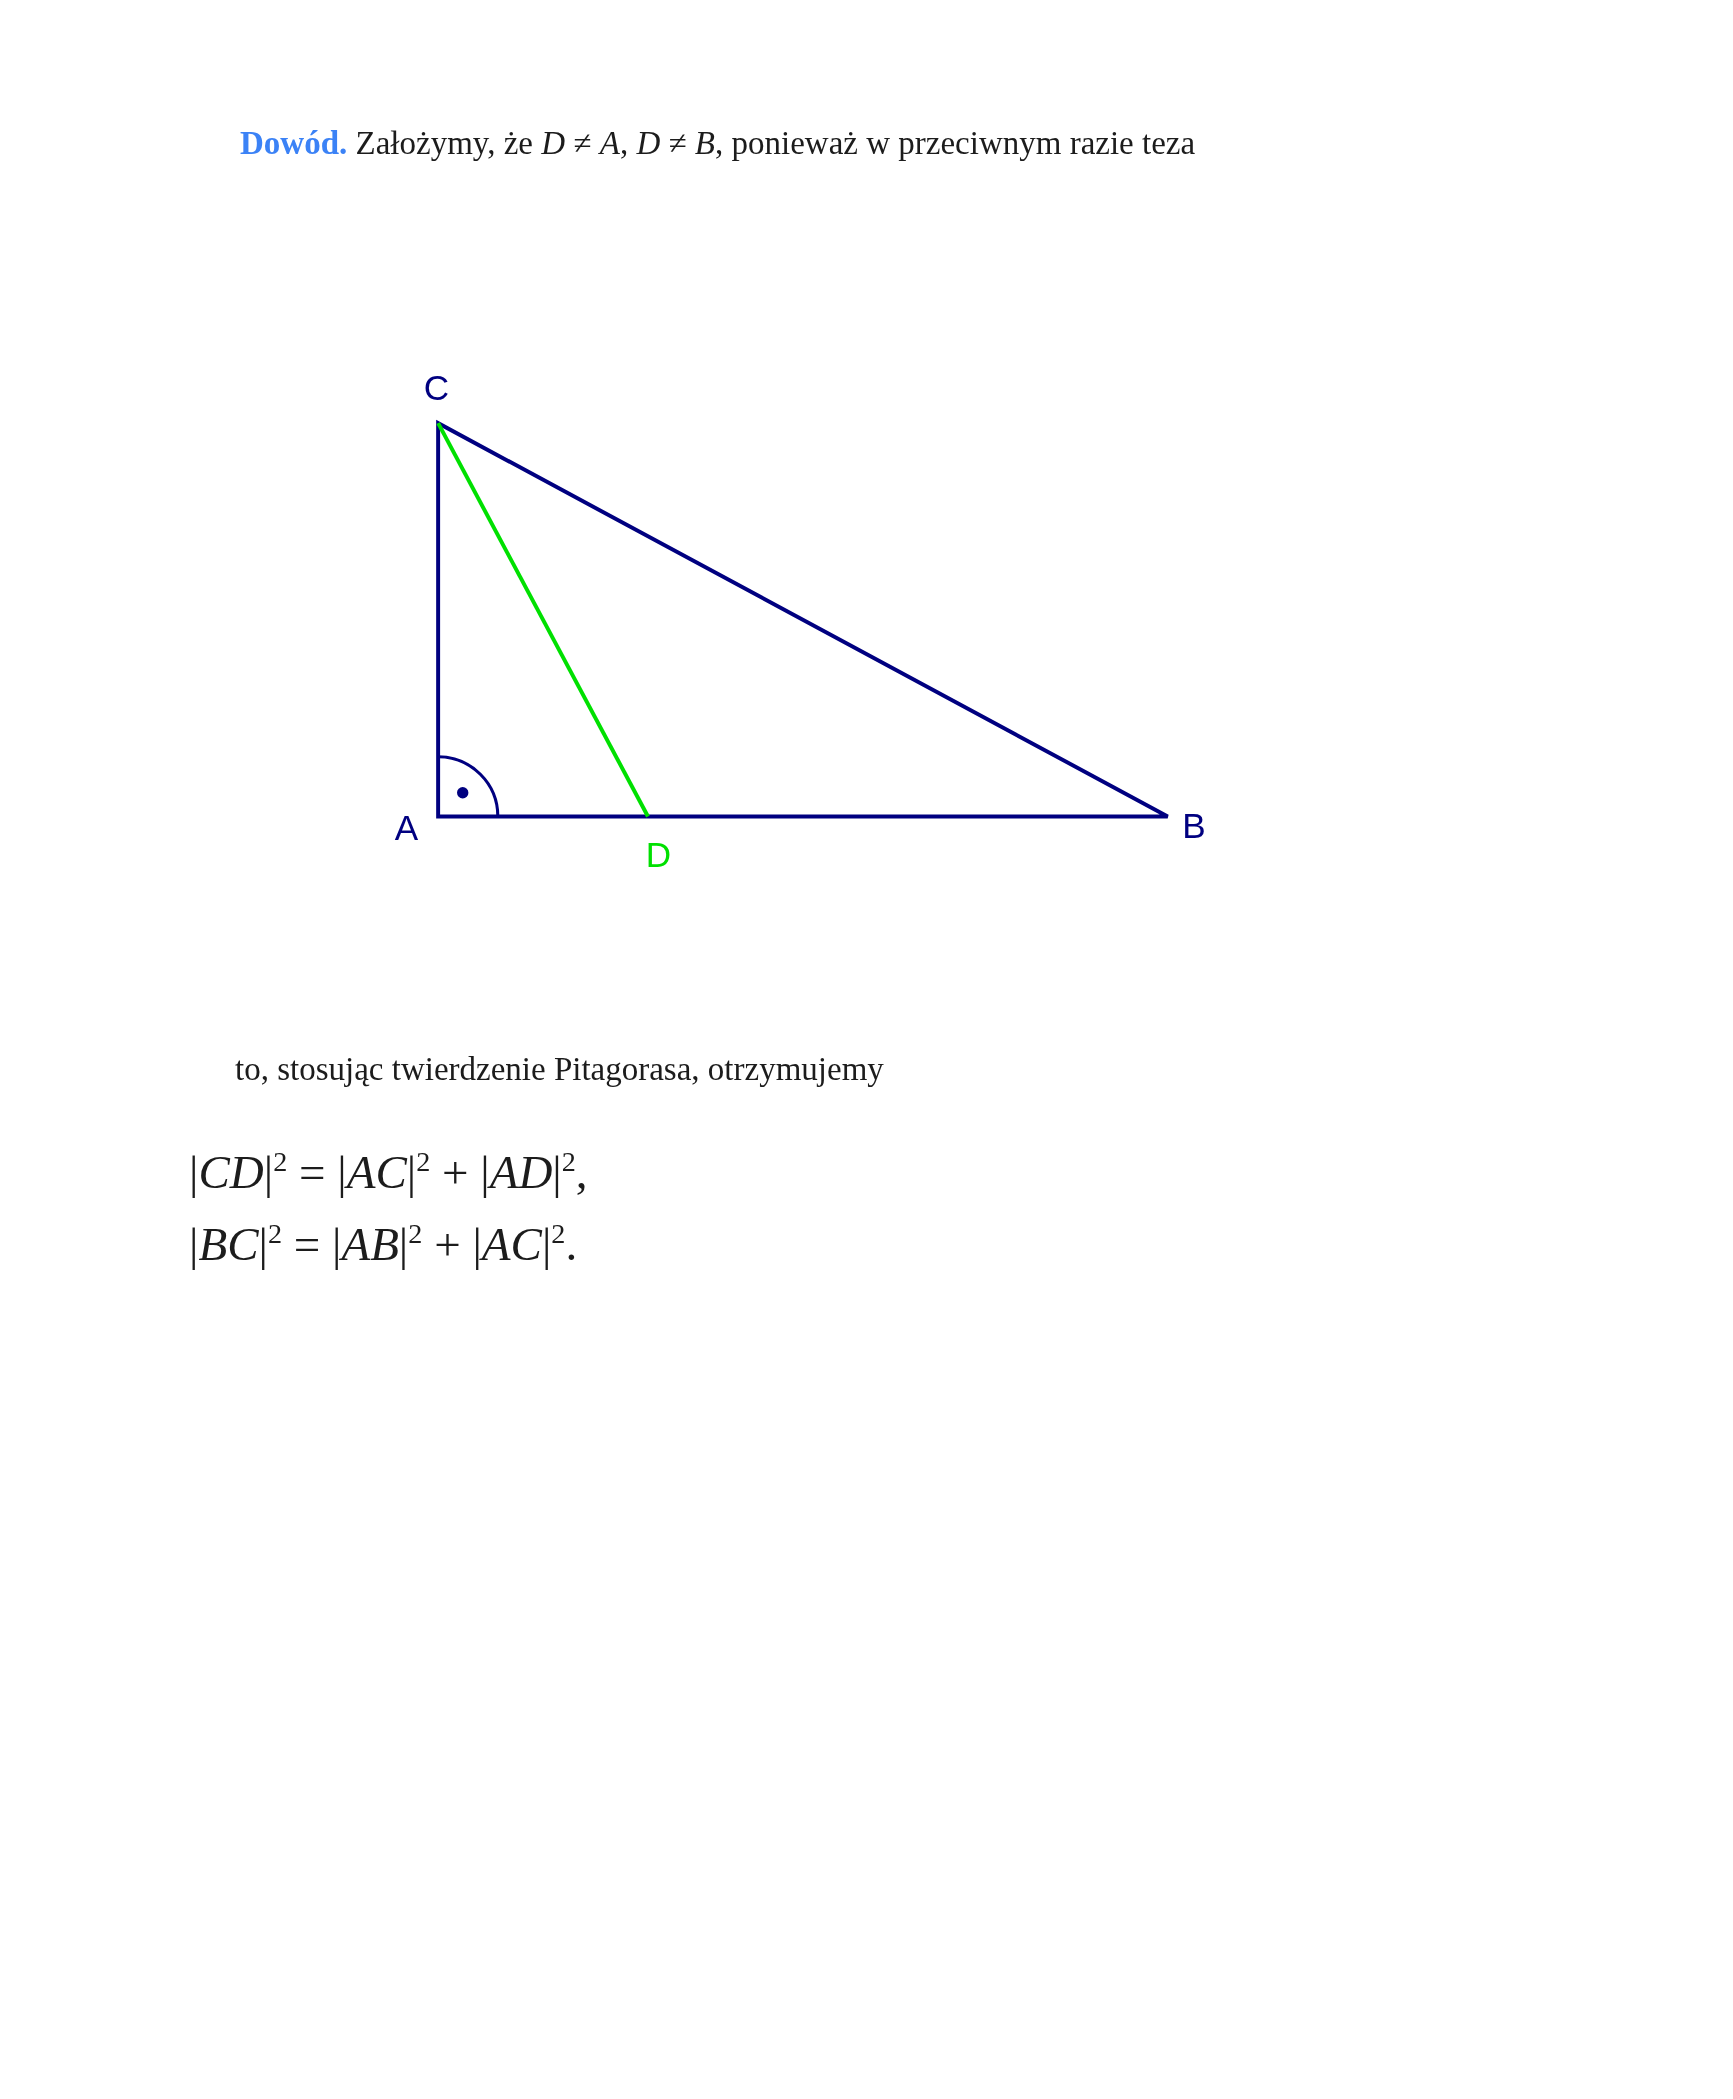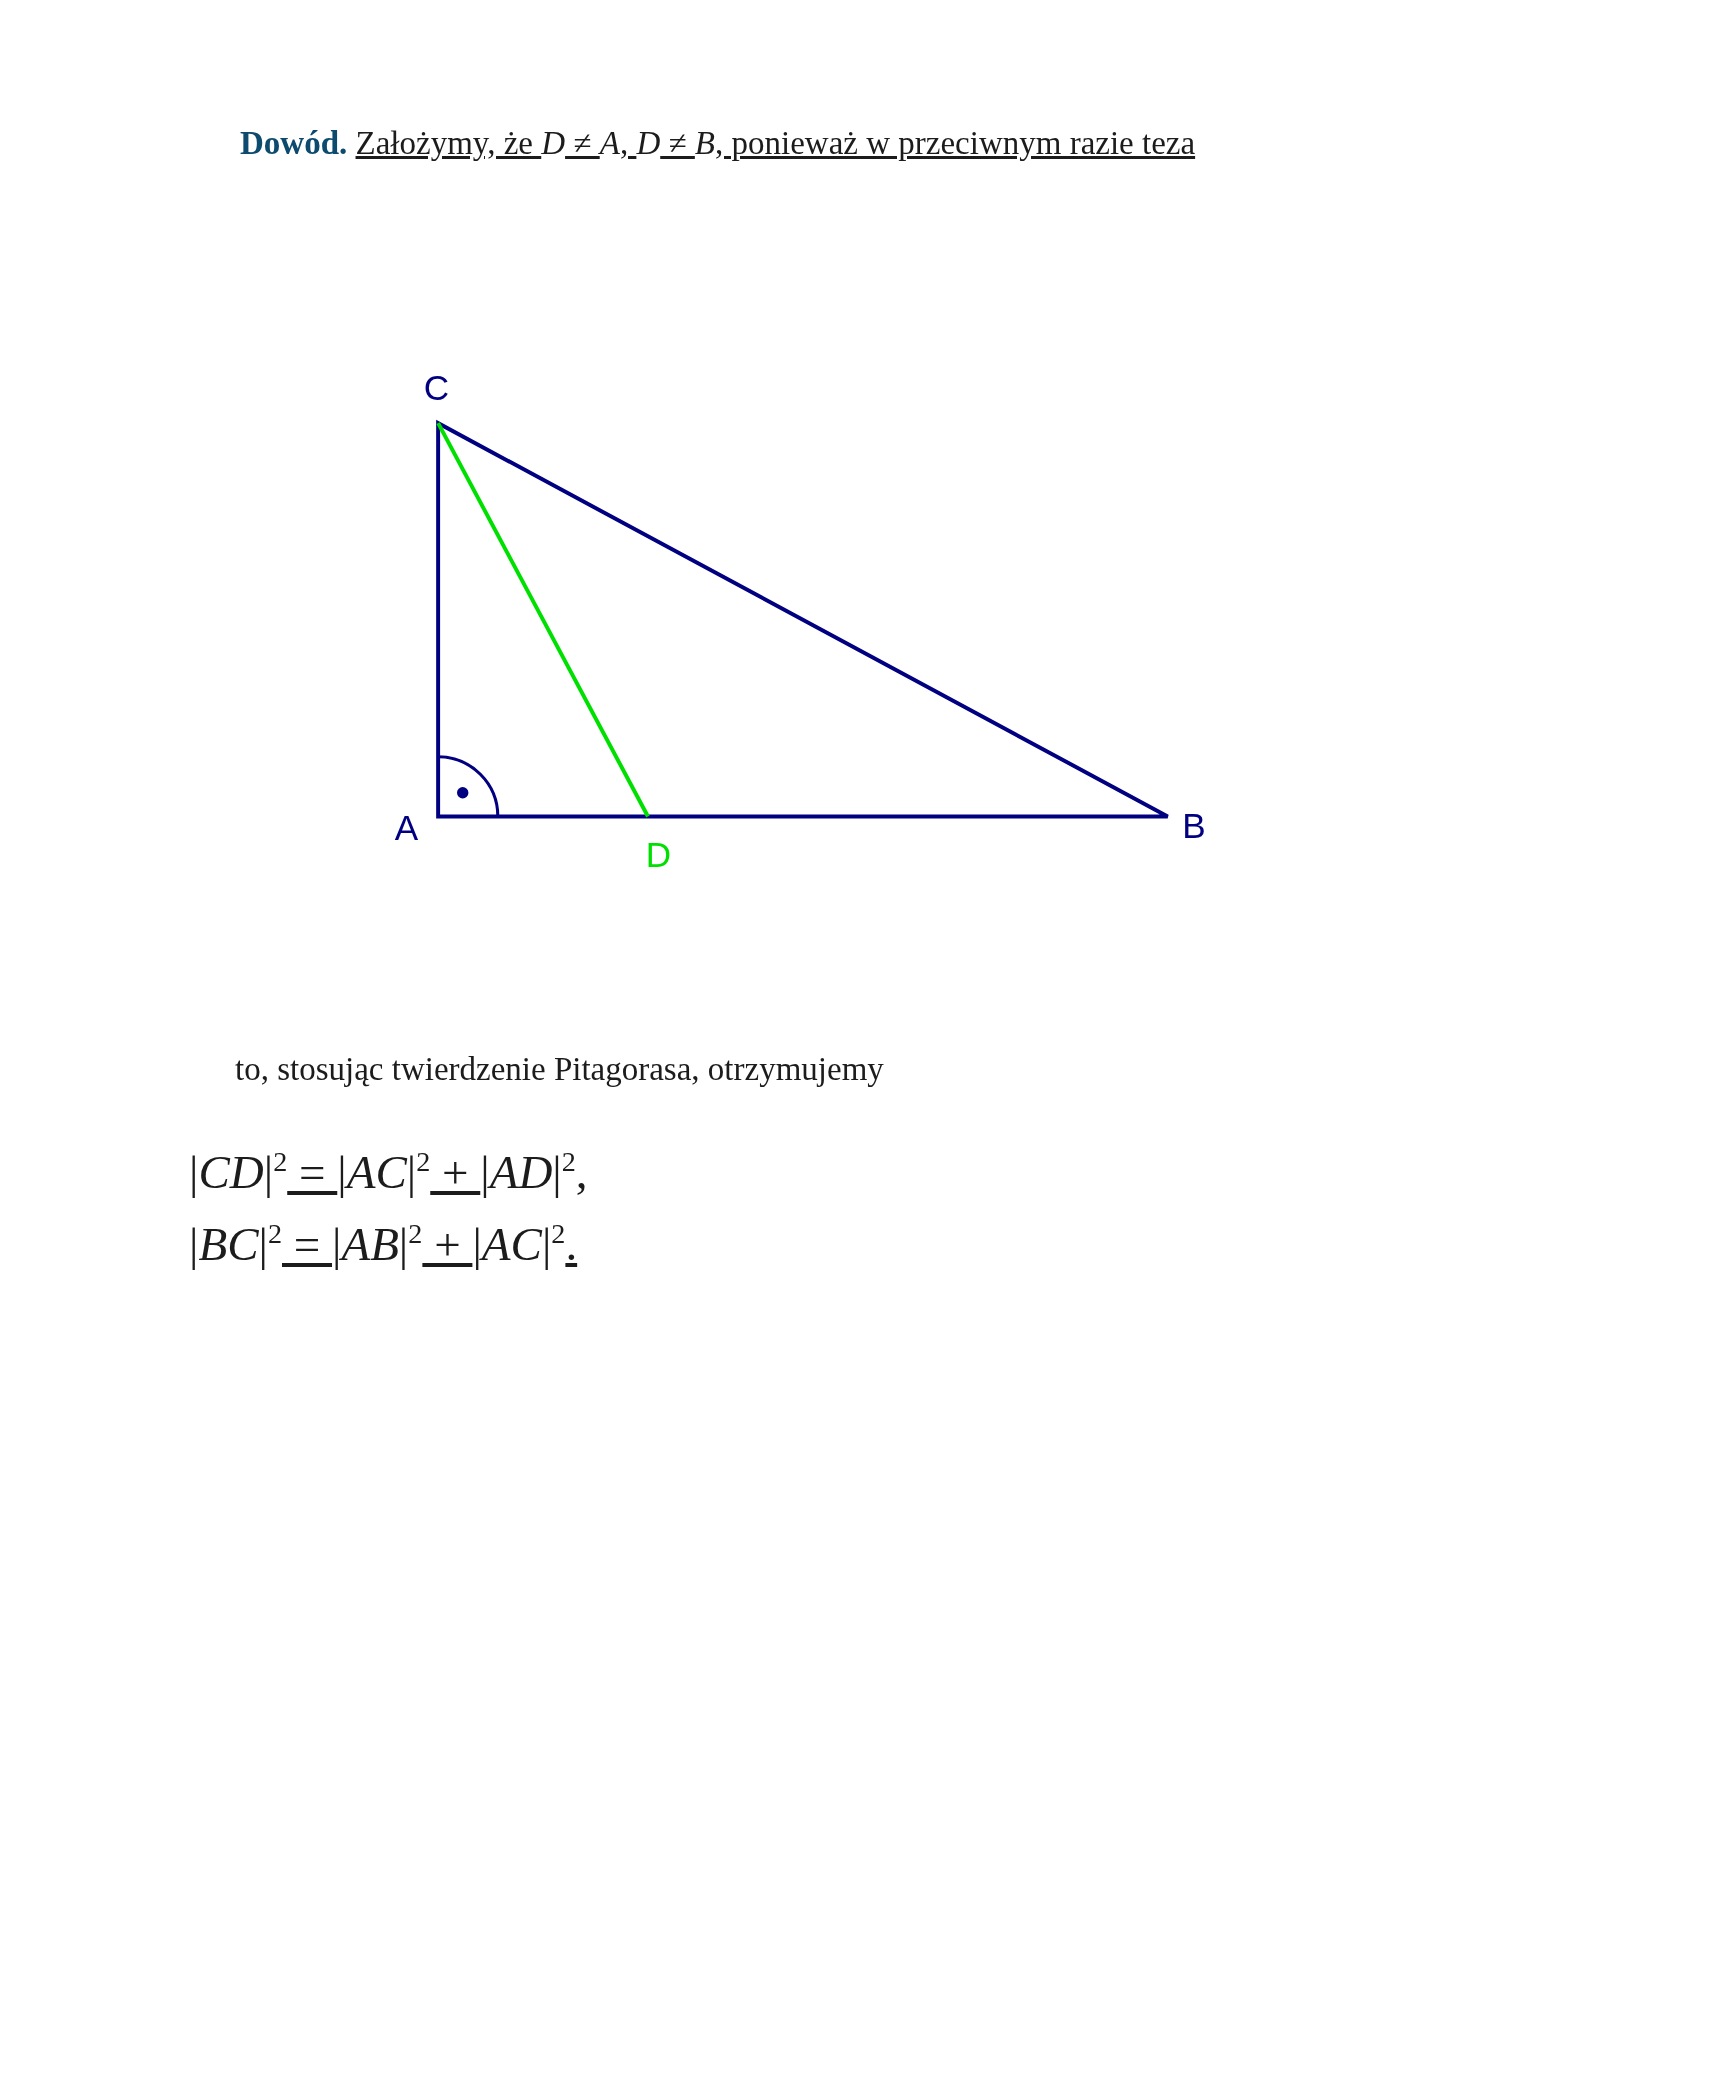--- a/index.html
+++ b/index.html
@@ -22,23 +22,23 @@
   .eq {
     left: 189px;
     width: 1194px;
     text-align: left;
     font-size: 47px;
     line-height: 1.15;
     white-space: nowrap;
     margin-top: 28px;
   }
   
-  .seg-n { font-style: normal; text-decoration: underline; }
+  .seg-n { font-style: normal; }
   .seg-i { font-style: italic; }
-  .seg-b { font-weight: 700; color: #0c4a6e; }
+  .seg-b { font-weight: 700; color: #3b82f6; }
   .seg-sup {
     font-size: 60%;
     position: relative;
     top: -0.62em;
     font-style: normal;
   }
   svg .vertex-label {
     font-family: "Liberation Sans", "DejaVu Sans", sans-serif;
     font-size: 40px;
     text-anchor: middle;

